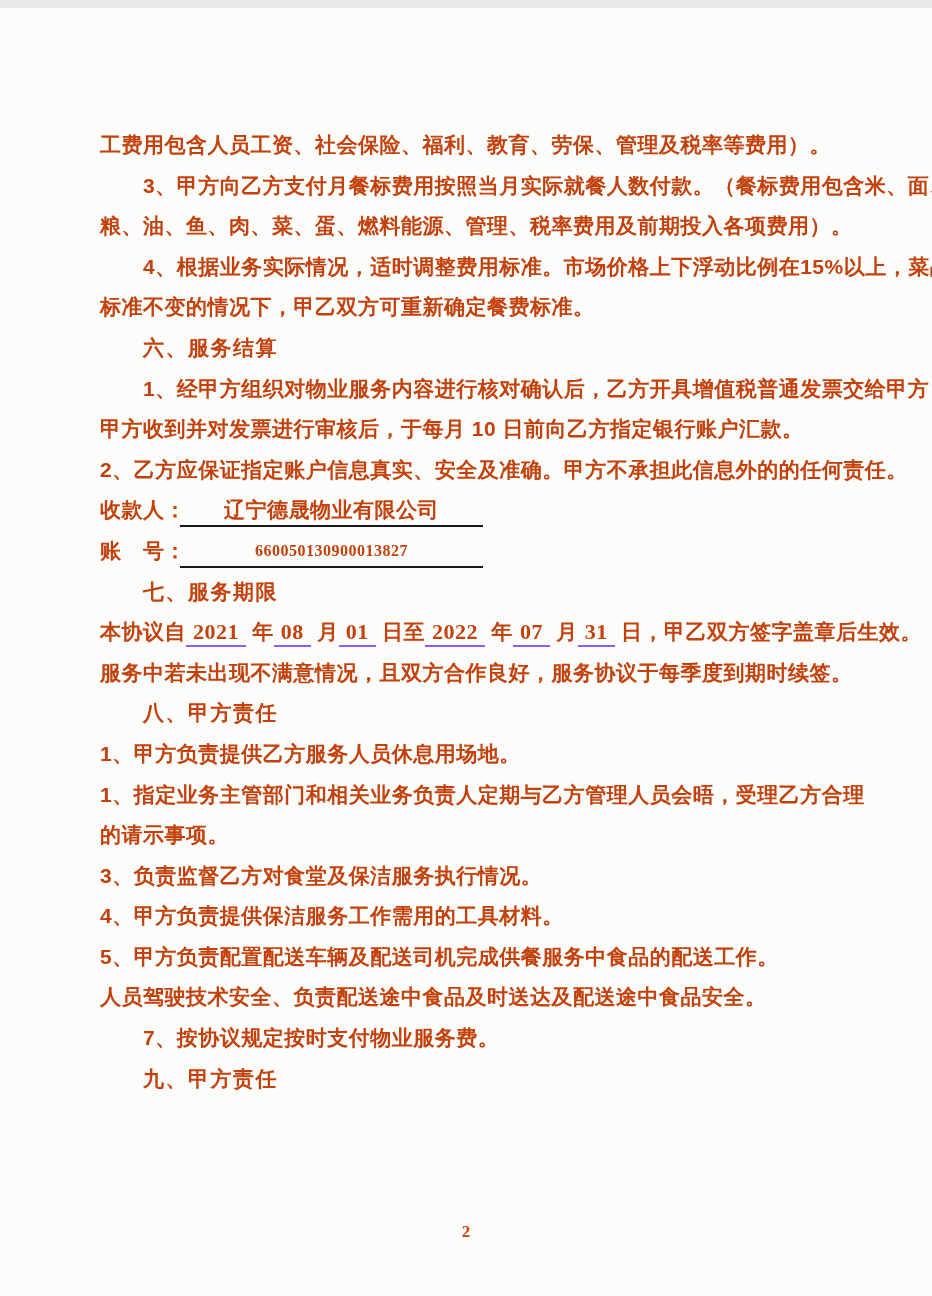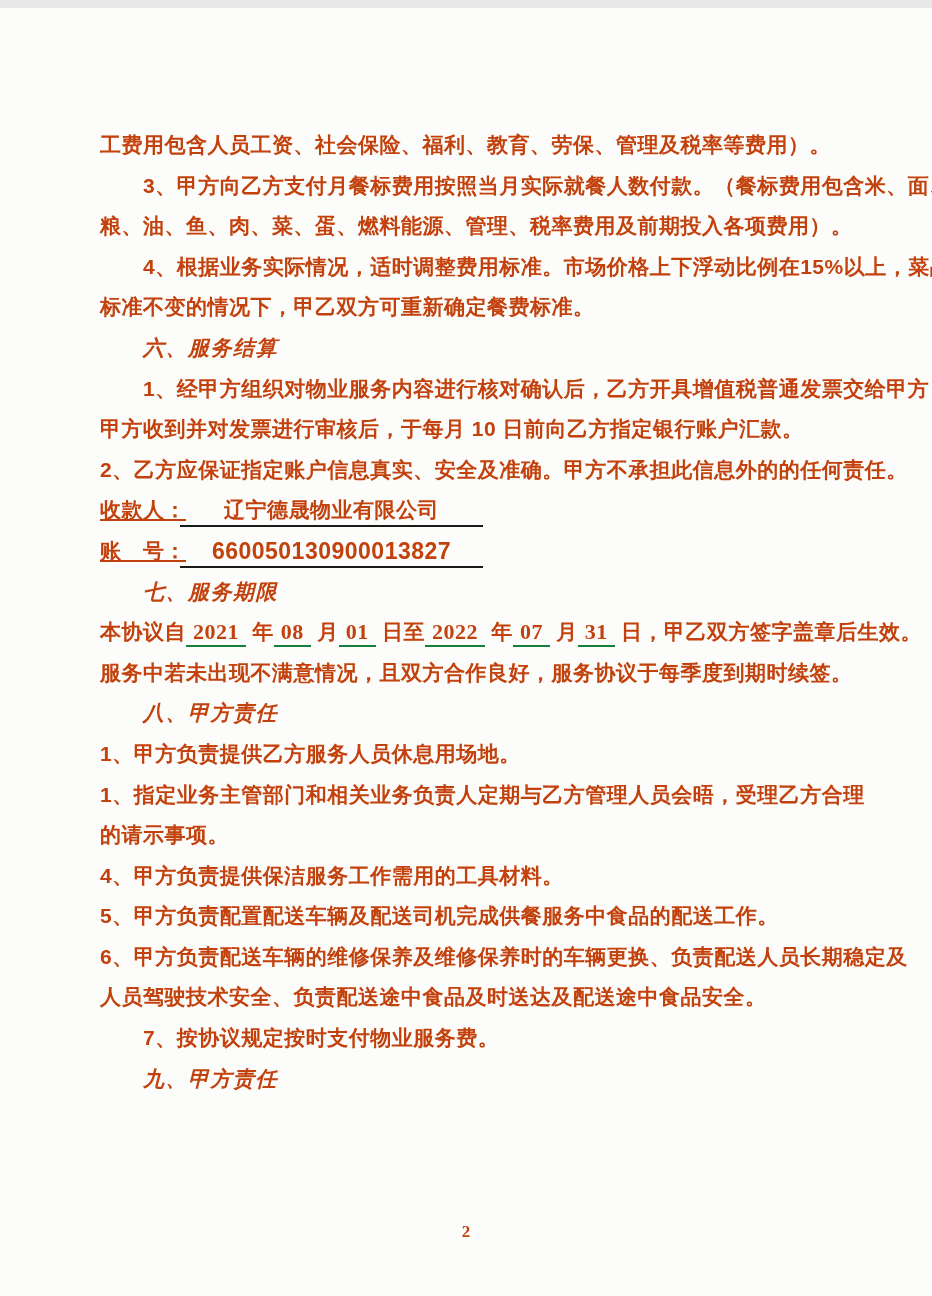--- a/index.html
+++ b/index.html
@@ -27,49 +27,48 @@
   }
   .row {
     height: 40.6px;
     line-height: 40.6px;
     font-size: 21px;
     font-weight: 700;
     letter-spacing: 0.5px;
     white-space: nowrap;
   }
   .row.indent { padding-left: 43px; }
-  .row.heading { font-weight: 800; letter-spacing: 1.5px; font-style: italic; }
+  .row.heading { font-weight: 800; letter-spacing: 1.5px; }
   
   .useg {
     display: inline-block;
-    border-bottom: 2px solid #15803d;
+    border-bottom: 2px solid #8b5cf6;
     padding: 0 7px;
     line-height: 26px;
     font-family: "Liberation Serif", serif;
     font-size: 22px;
   }
   
   .field-line .flabel {
     display: inline-block;
     width: 80px;
-    text-decoration: underline;
   }
   .field-line .uline {
     display: inline-block;
     width: 303px;
     margin-left: 0px;
     border-bottom: 2px solid #1a1a1a;
     text-align: center;
     line-height: 30px;
     vertical-align: bottom;
     margin-bottom: 4px;
   }
   .field-line .uline.num {
-    font-family: Liberation Sans, sans-serif;
-    font-size: 23px;
+    font-family: Liberation Serif, serif;
+    font-size: 16px;
     letter-spacing: 0.5px;
   }
   .page-number {
     position: absolute;
     top: 1214px;
     left: 0;
     right: 0;
     text-align: center;
     font-size: 17px;
     font-weight: 700;
@@ -100,22 +99,22 @@
       <div class="row">2、乙方应保证指定账户信息真实、安全及准确。甲方不承担此信息外的的任何责任。</div>
       <div class="row field-line"><span class="flabel">收款人：</span><span class="uline">辽宁德晟物业有限公司</span></div>
       <div class="row field-line"><span class="flabel">账　号：</span><span class="uline num">660050130900013827</span></div>
       <div class="row indent heading">七、服务期限</div>
       <div class="row"><span>本协议自</span><span class="useg">2021</span><span> 年</span><span class="useg">08</span><span> 月</span><span class="useg">01</span><span> 日至</span><span class="useg">2022</span><span> 年</span><span class="useg">07</span><span> 月</span><span class="useg">31</span><span> 日，甲乙双方签字盖章后生效。</span></div>
       <div class="row">服务中若未出现不满意情况，且双方合作良好，服务协议于每季度到期时续签。</div>
       <div class="row indent heading">八、甲方责任</div>
       <div class="row">1、甲方负责提供乙方服务人员休息用场地。</div>
       <div class="row">1、指定业务主管部门和相关业务负责人定期与乙方管理人员会晤，受理乙方合理</div>
       <div class="row">的请示事项。</div>
+      <div class="row">3、负责监督乙方对食堂及保洁服务执行情况。</div>
       <div class="row">4、甲方负责提供保洁服务工作需用的工具材料。</div>
       <div class="row">5、甲方负责配置配送车辆及配送司机完成供餐服务中食品的配送工作。</div>
-      <div class="row">6、甲方负责配送车辆的维修保养及维修保养时的车辆更换、负责配送人员长期稳定及</div>
       <div class="row">人员驾驶技术安全、负责配送途中食品及时送达及配送途中食品安全。</div>
       <div class="row indent">7、按协议规定按时支付物业服务费。</div>
       <div class="row indent heading">九、甲方责任</div>
     </div>
   <div class="page-number">2</div>
   <div class="bottom-strip"></div>
 </div>
 
 </body></html>

